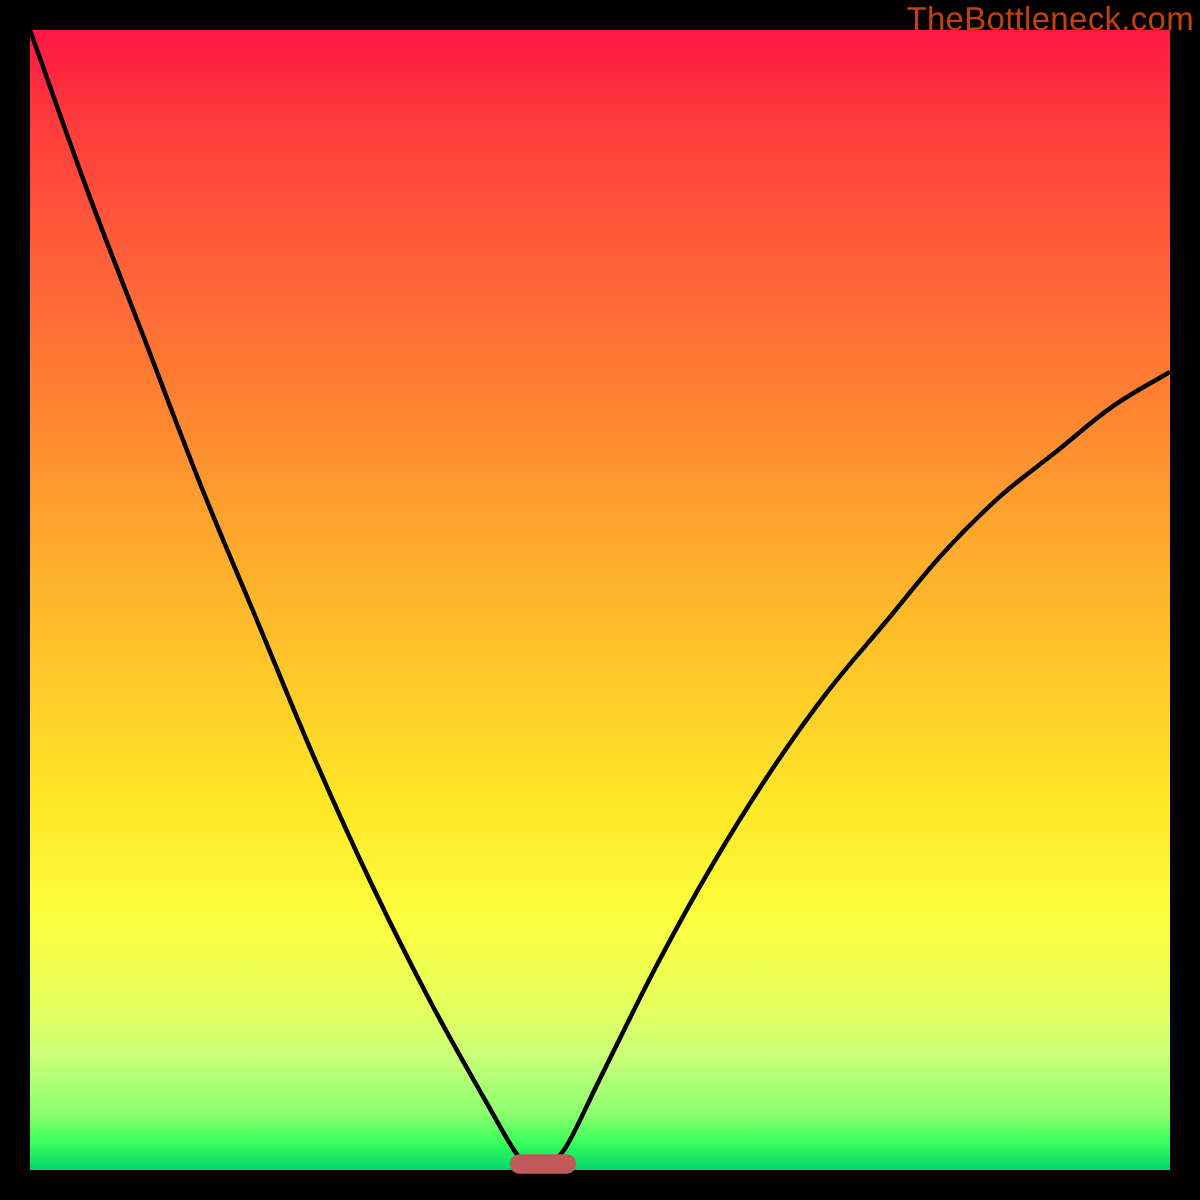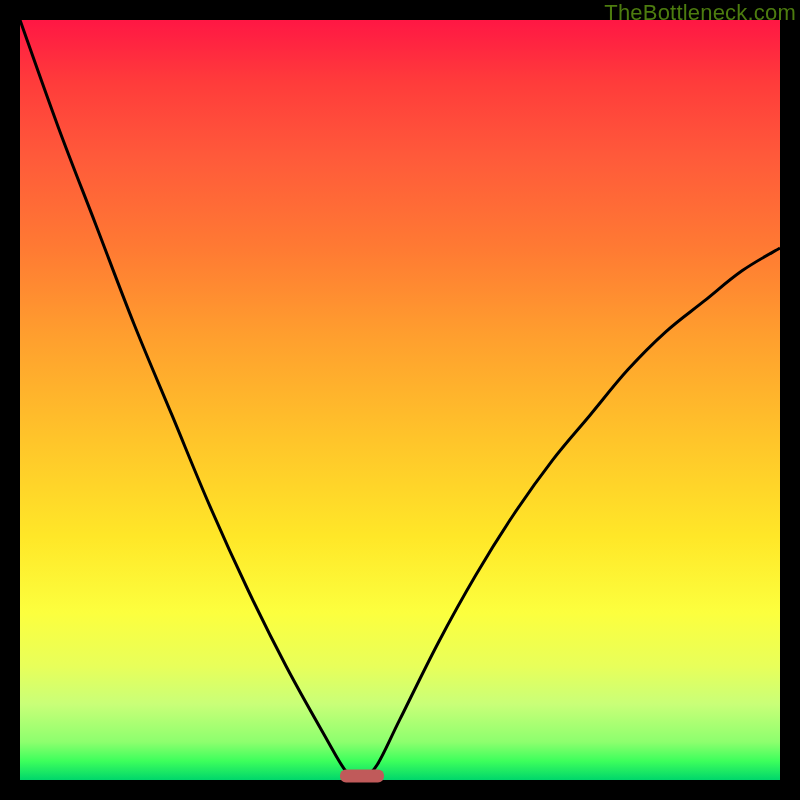--- a/index.html
+++ b/index.html
@@ -55,21 +55,21 @@
     width: 44px;
     height: 13px;
     border-radius: 6px;
     background: #c05a5a;
     transform: translate(-50%, -50%);
   }
   .watermark {
     position: absolute;
     top: 0px;
     right: 4px;
-    color: #4d7c0f;
+    color: #c2410c;
     font-size: 22px;
     font-weight: 500;
     letter-spacing: 0.2px;
     user-select: none;
   }
 </style>
 </head>
 <body>
 
 <div class="watermark">TheBottleneck.com</div>

